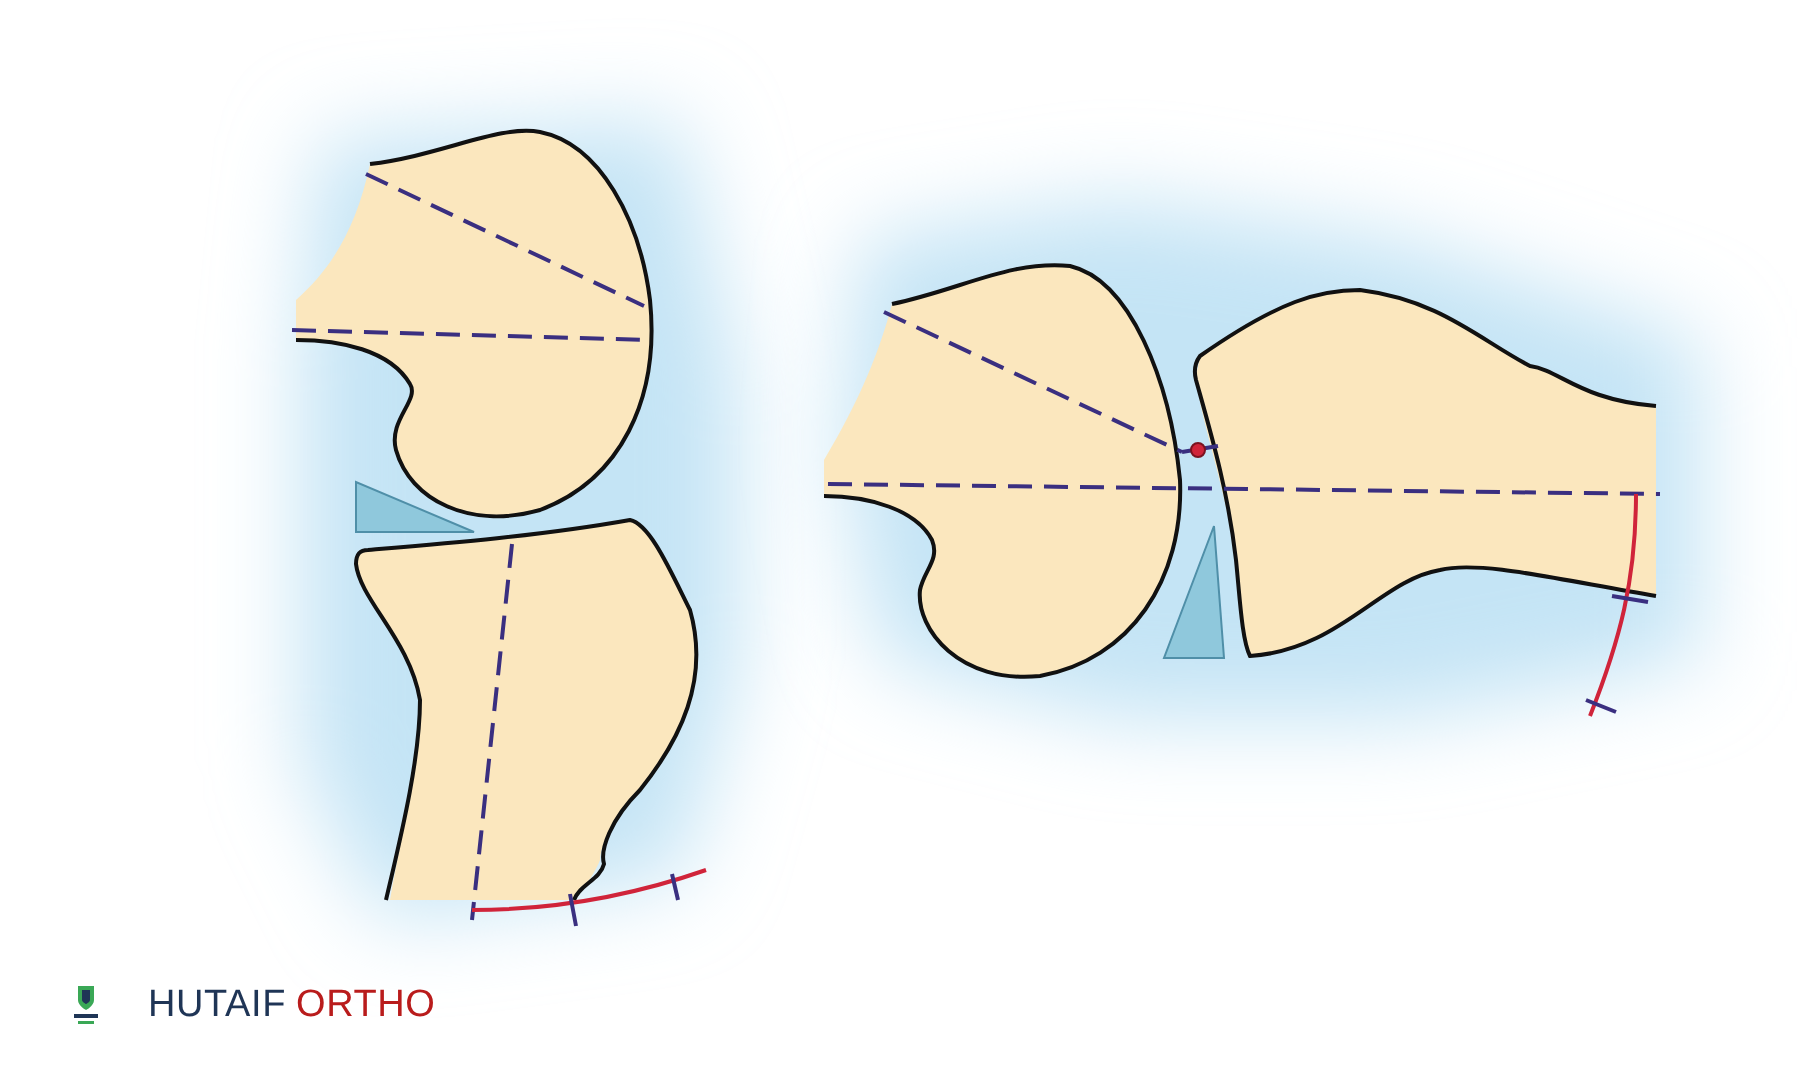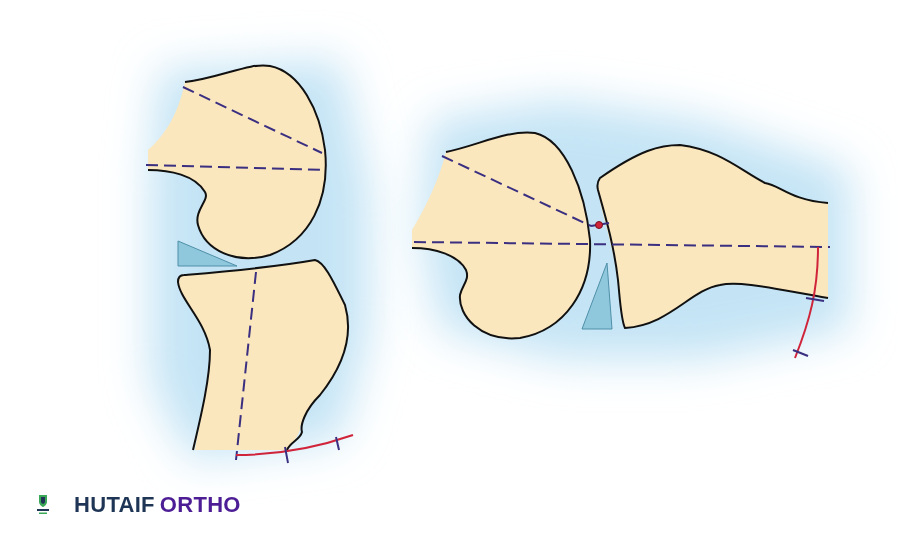--- a/index.html
+++ b/index.html
@@ -1,22 +1,22 @@
 <!DOCTYPE html>
 <html><head>
 <meta charset="utf-8">
 <style>
   html,body{margin:0;padding:0;background:#ffffff;}
   body{width:900px;height:535px;position:relative;overflow:hidden;font-family:"Liberation Sans",sans-serif;}
   #diagram{position:absolute;left:0;top:0;width:900px;height:535px;}
   .brand{position:absolute;left:36px;top:492px;display:flex;align-items:center;}
   .brand-logo{width:14px;height:22px;margin-right:24px;}
-  .brand-text{font-family:"Liberation Sans",sans-serif;font-weight:bold;font-size:22px;letter-spacing:0.3px;}
+  .brand-text{font-family:"Liberation Sans",sans-serif;font-weight:normal;font-size:19px;letter-spacing:0.3px;}
   .brand-a{color:#1f3556;}
-  .brand-b{color:#4c1d95;margin-left:5px;}
+  .brand-b{color:#b91c1c;margin-left:5px;}
 </style>
 </head>
 <body>
 
 <svg id="diagram" viewBox="0 0 900 535" xmlns="http://www.w3.org/2000/svg">
   <defs>
     <filter id="blur" x="-30%" y="-30%" width="160%" height="160%">
       <feGaussianBlur stdDeviation="22"></feGaussianBlur>
     </filter>
   </defs>

